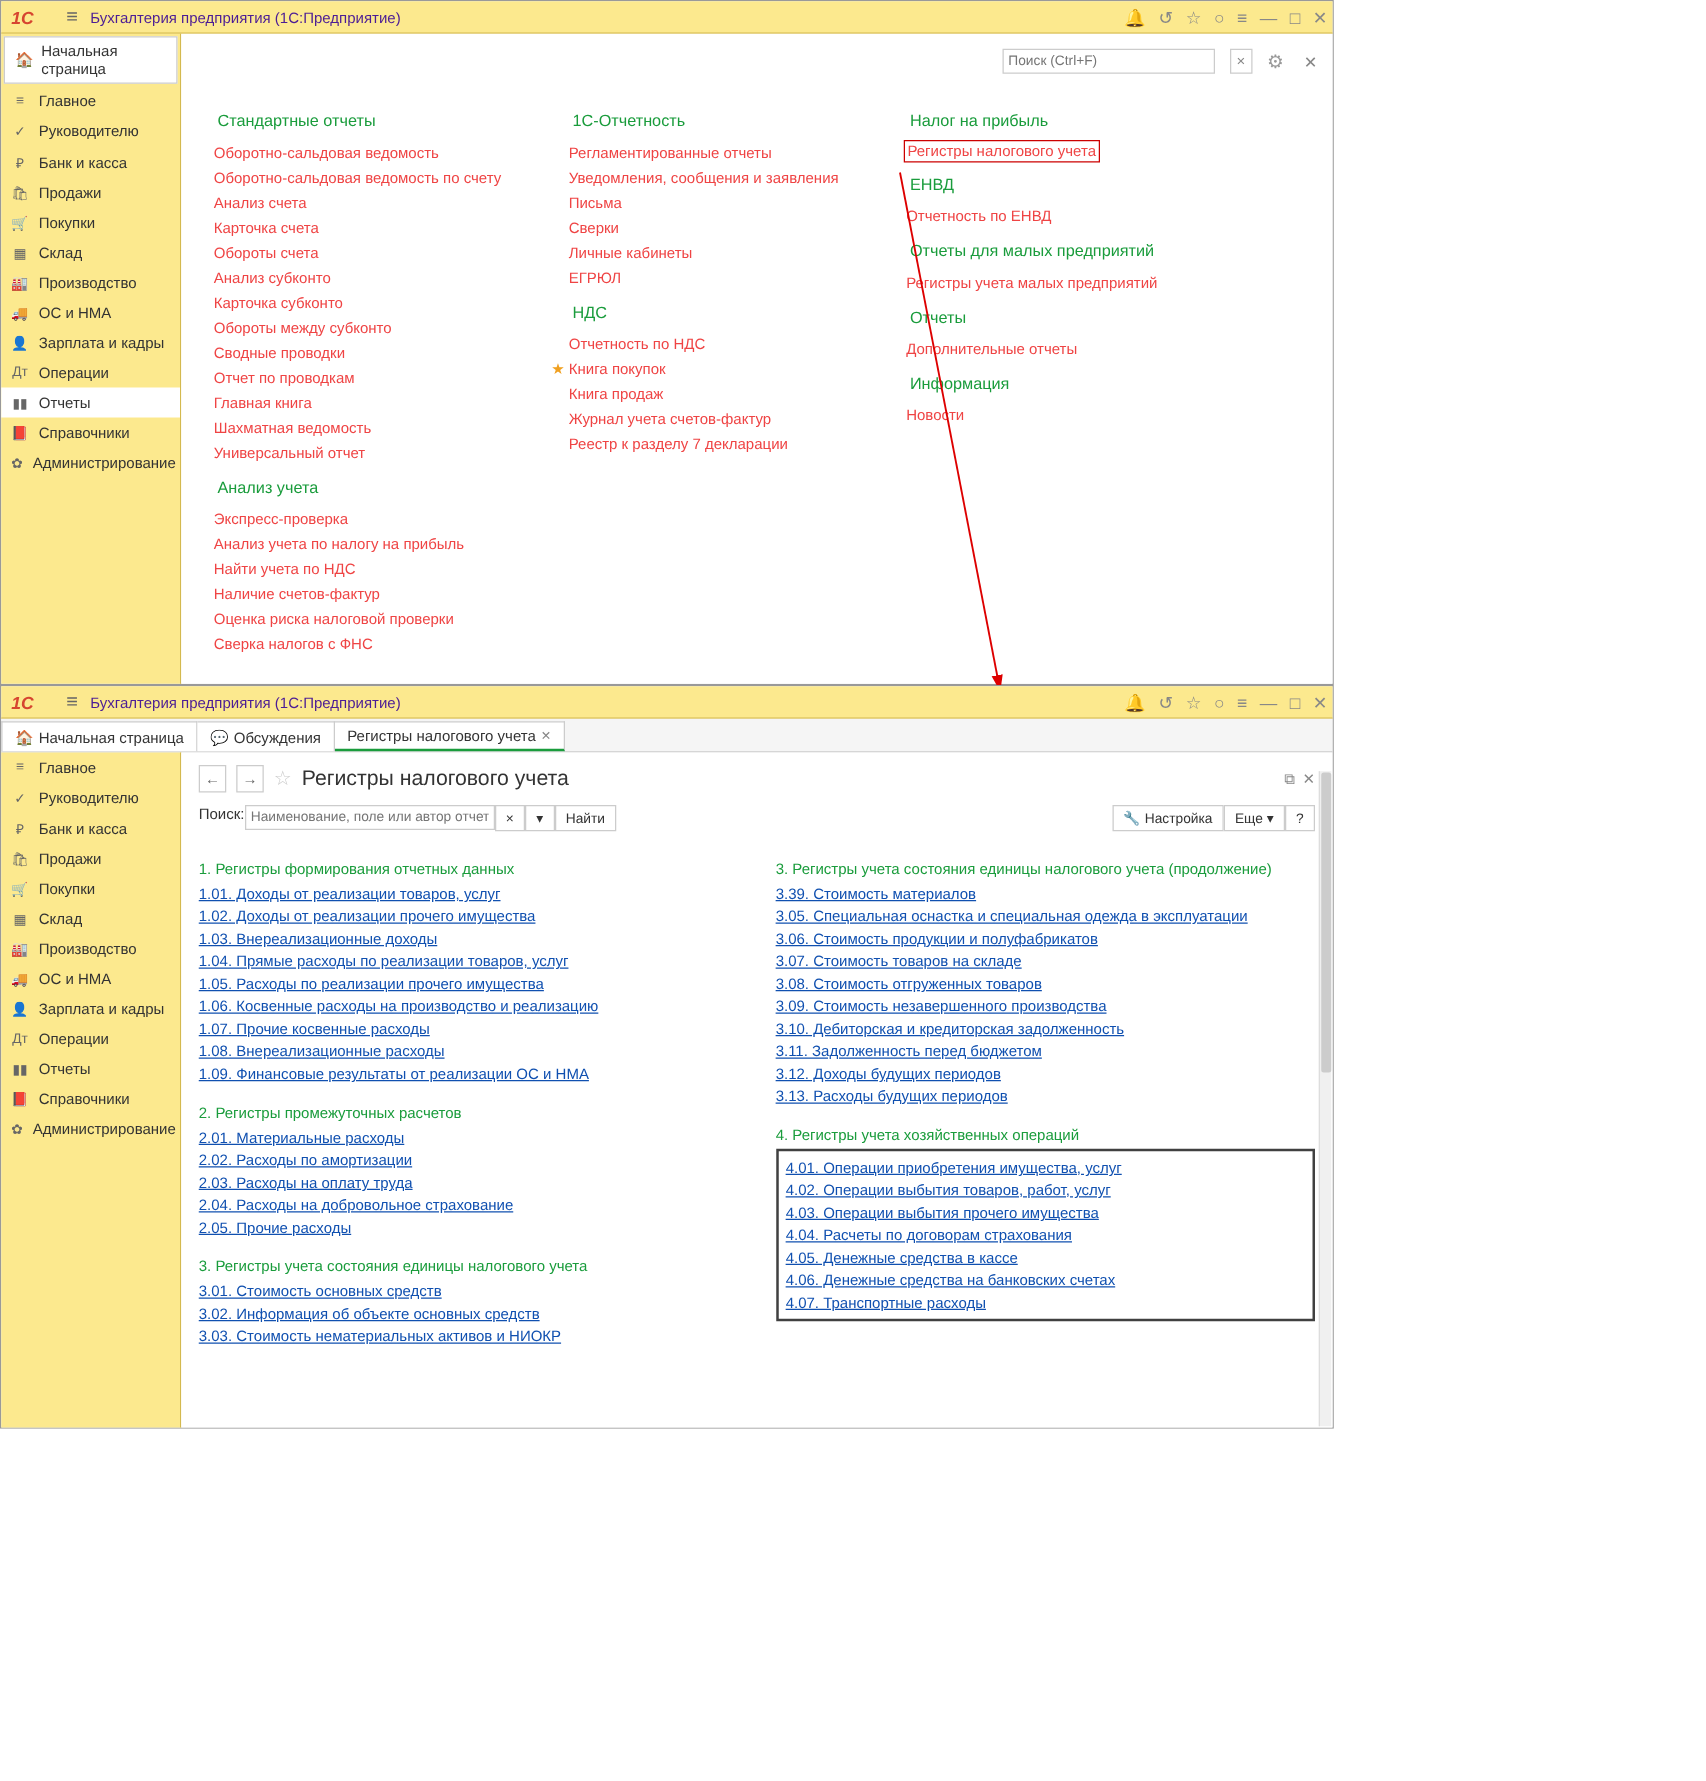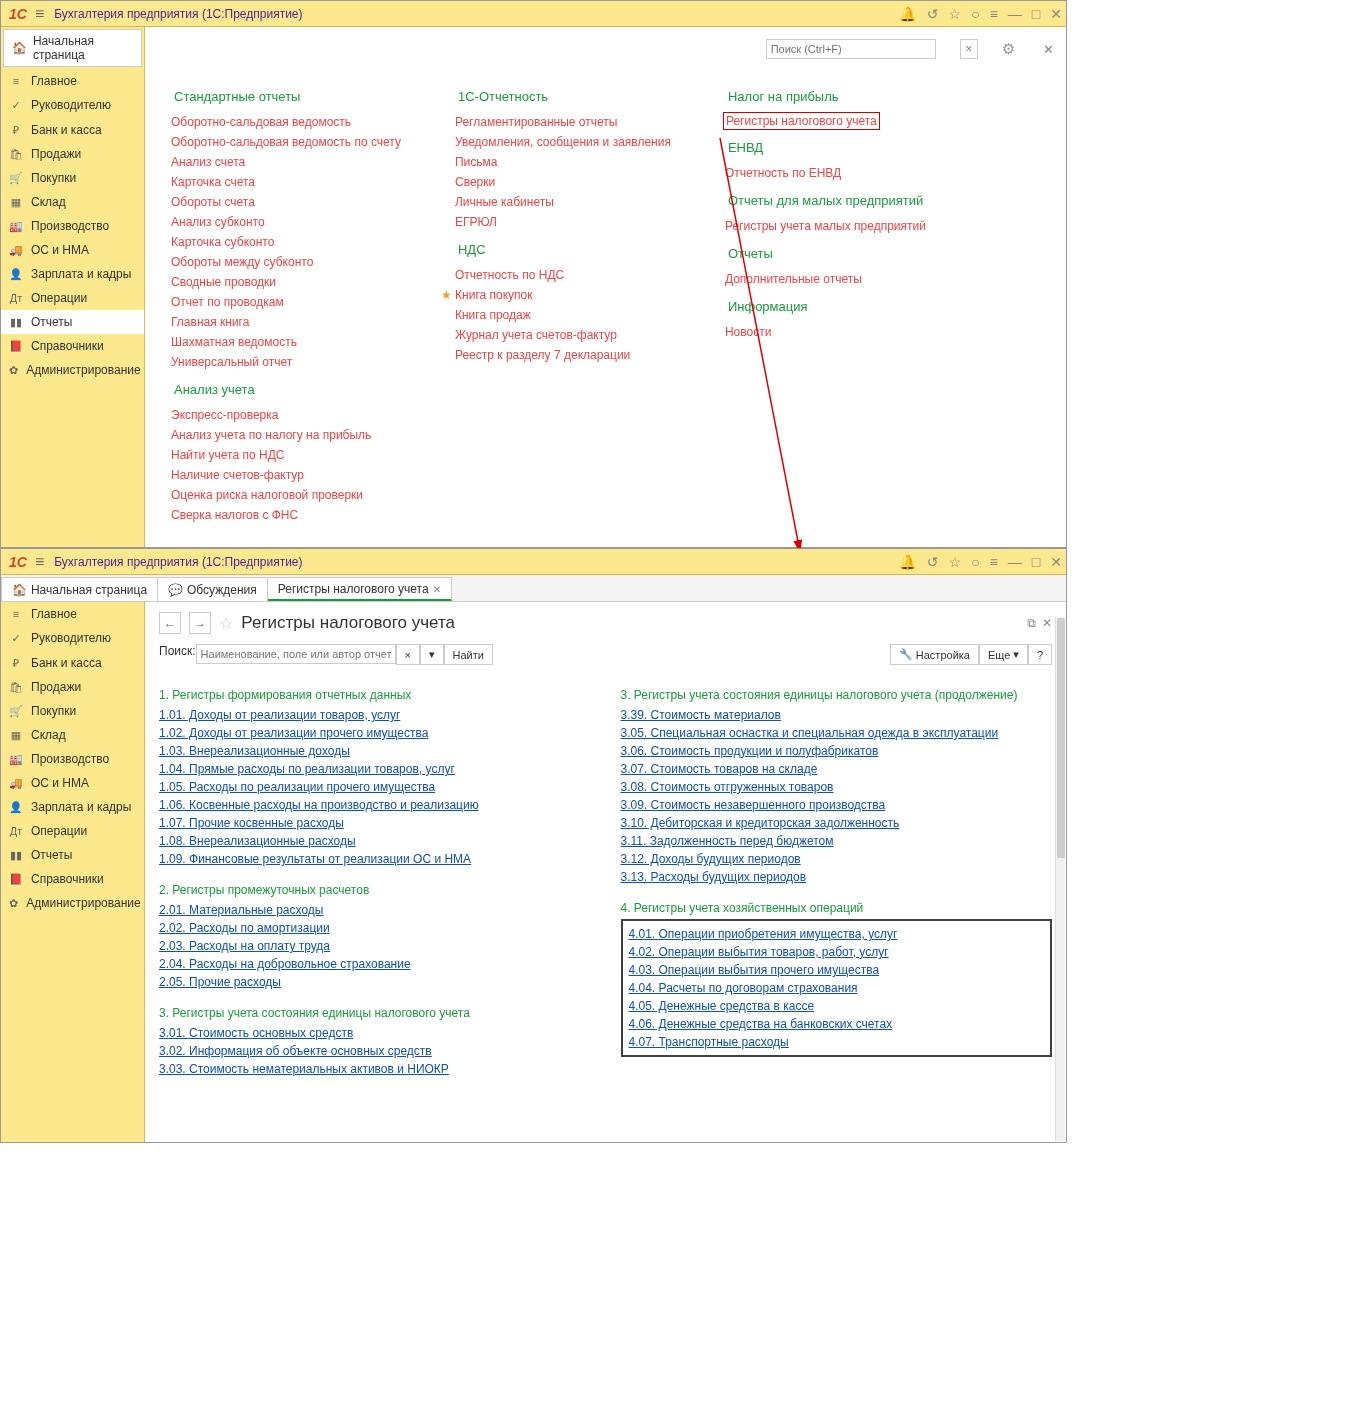--- a/index.html
+++ b/index.html
@@ -1,31 +1,31 @@
 <!DOCTYPE html>
 <html><head>
 <meta charset="utf-8">
 <style>
 *{box-sizing:border-box;margin:0;padding:0;font-family:Arial,sans-serif}
 body{background:#fff;font-size:12px;color:#333}
 .app{width:1067px;border:1px solid #999;background:#fff;margin-bottom:0}
 .titlebar{background:#fce98e;height:26px;display:flex;align-items:center;padding:0 4px;border-bottom:1px solid #d4b94f}
-.logo{color:#d64530;font-weight:bold;font-size:14px;font-style:italic;margin-right:4px;padding:0 4px}
+.logo{color:#d64530;font-weight:bold;font-size:14px;font-style:italic;margin-right:22px;padding:0 4px}
 .hamburger{font-size:16px;margin-right:10px;color:#666;cursor:pointer}
 .title{flex:1;color:#4c1d95;font-size:12px}
 .tb-icons{display:flex;gap:10px;align-items:center;color:#888}
 .tb-icons span{cursor:pointer;font-size:14px}
 .body{display:flex}
 .sidebar{width:144px;background:#fce98e;border-right:1px solid #d4b94f;min-height:520px}
 .sb-home{background:#fff;border:1px solid #ccc;padding:4px 8px;margin:2px;display:flex;align-items:center;gap:6px}
 .sb-item{padding:5px 8px;display:flex;align-items:center;gap:8px;cursor:pointer;color:#333}
 .sb-item.active{background:#fff}
 .sb-icon{width:14px;text-align:center;color:#666;font-size:11px}
 .content{flex:1;padding:12px;position:relative;background:#fff}
-.search-box{position:absolute;right:12px;top:12px;display:flex;align-items:center;gap:24px}
+.search-box{position:absolute;right:12px;top:12px;display:flex;align-items:center;gap:12px}
 .search-input{width:170px;height:20px;border:1px solid #ccc;padding:2px 4px;font-size:11px;color:#999}
 .search-clear{width:18px;height:20px;border:1px solid #ccc;text-align:center;line-height:18px;color:#888;cursor:pointer}
 .gear{color:#999;font-size:15px;cursor:pointer}
 .close-x{color:#888;font-size:13px;cursor:pointer;margin-left:4px}
 .cols{display:flex;gap:40px;margin-top:40px}
 .col{min-width:180px}
 .sec-head{color:#1a9c3c;font-size:13px;margin:10px 17px 8px}
 .item{color:#ef4444;padding:3px 0 3px 14px;cursor:pointer;font-size:12px}
 .item.starred:before{content:"★ ";color:#f0a020;margin-left:-14px}
 .item.boxed{border:1px solid #c00;padding:1px 2px;margin-left:12px;display:inline-block}

